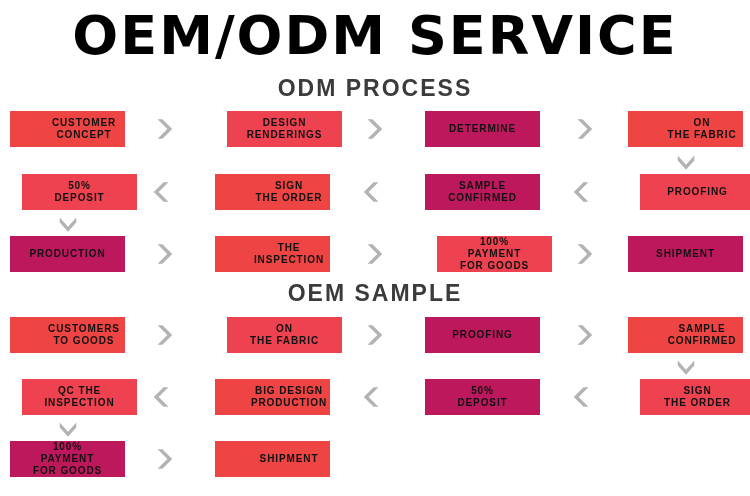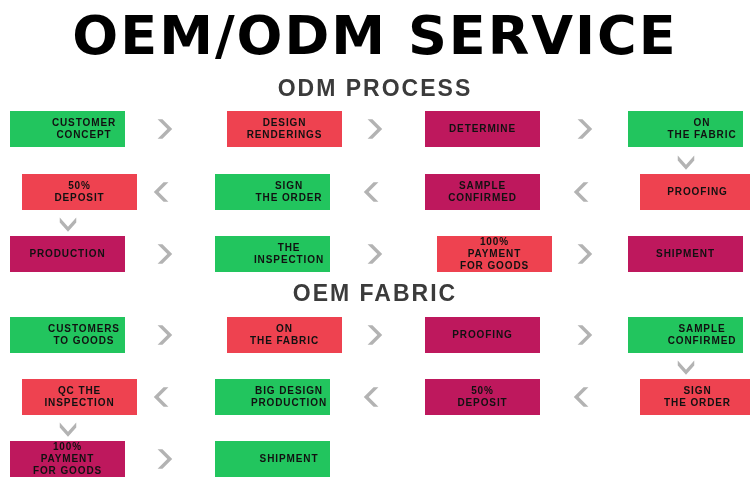--- a/index.html
+++ b/index.html
@@ -59,21 +59,21 @@
     text-align: center;
     font-family: "Liberation Sans", sans-serif;
     font-weight: 700;
     font-size: 10px;
     letter-spacing: 0.9px;
     line-height: 12px;
     color: #111111;
     padding: 0 2px;
   }
   .box .lbl { display: block; white-space: pre-line; }
-  .c-orange { background: #22c55e; padding-left: 35px; }
+  .c-orange { background: #ef4444; padding-left: 35px; }
   .c-red    { background: #EE4250; margin-left: 12px; }
   .c-blue   { background: #be185d; }
 
   
   .chev {
     position: absolute;
     width: 26px;
     height: 26px;
     color: #b3b3b3;
   }
@@ -84,21 +84,21 @@
 </style>
 </head>
 <body>
 
 <div class="page">
 
   <div class="main-title">OEM/ODM SERVICE</div>
 
   <div class="section-title odm">ODM PROCESS</div>
 
-  <div class="section-title oem">OEM FABRIC</div>
+  <div class="section-title oem">OEM SAMPLE</div>
 
   <div id="flow-layer">
       <div class="box c-orange" style="left: 10px; top: 111px;">
         <span class="lbl">CUSTOMER
 CONCEPT</span>
       </div>
       <div class="chev right" style="left: 150px; top: 116px;">
         <svg viewBox="0 0 24 24">
           <path d="M7 3 L16 12 L7 21 L11.5 21 L20.5 12 L11.5 3 Z" fill="#B3B3B3"></path>
         </svg>

